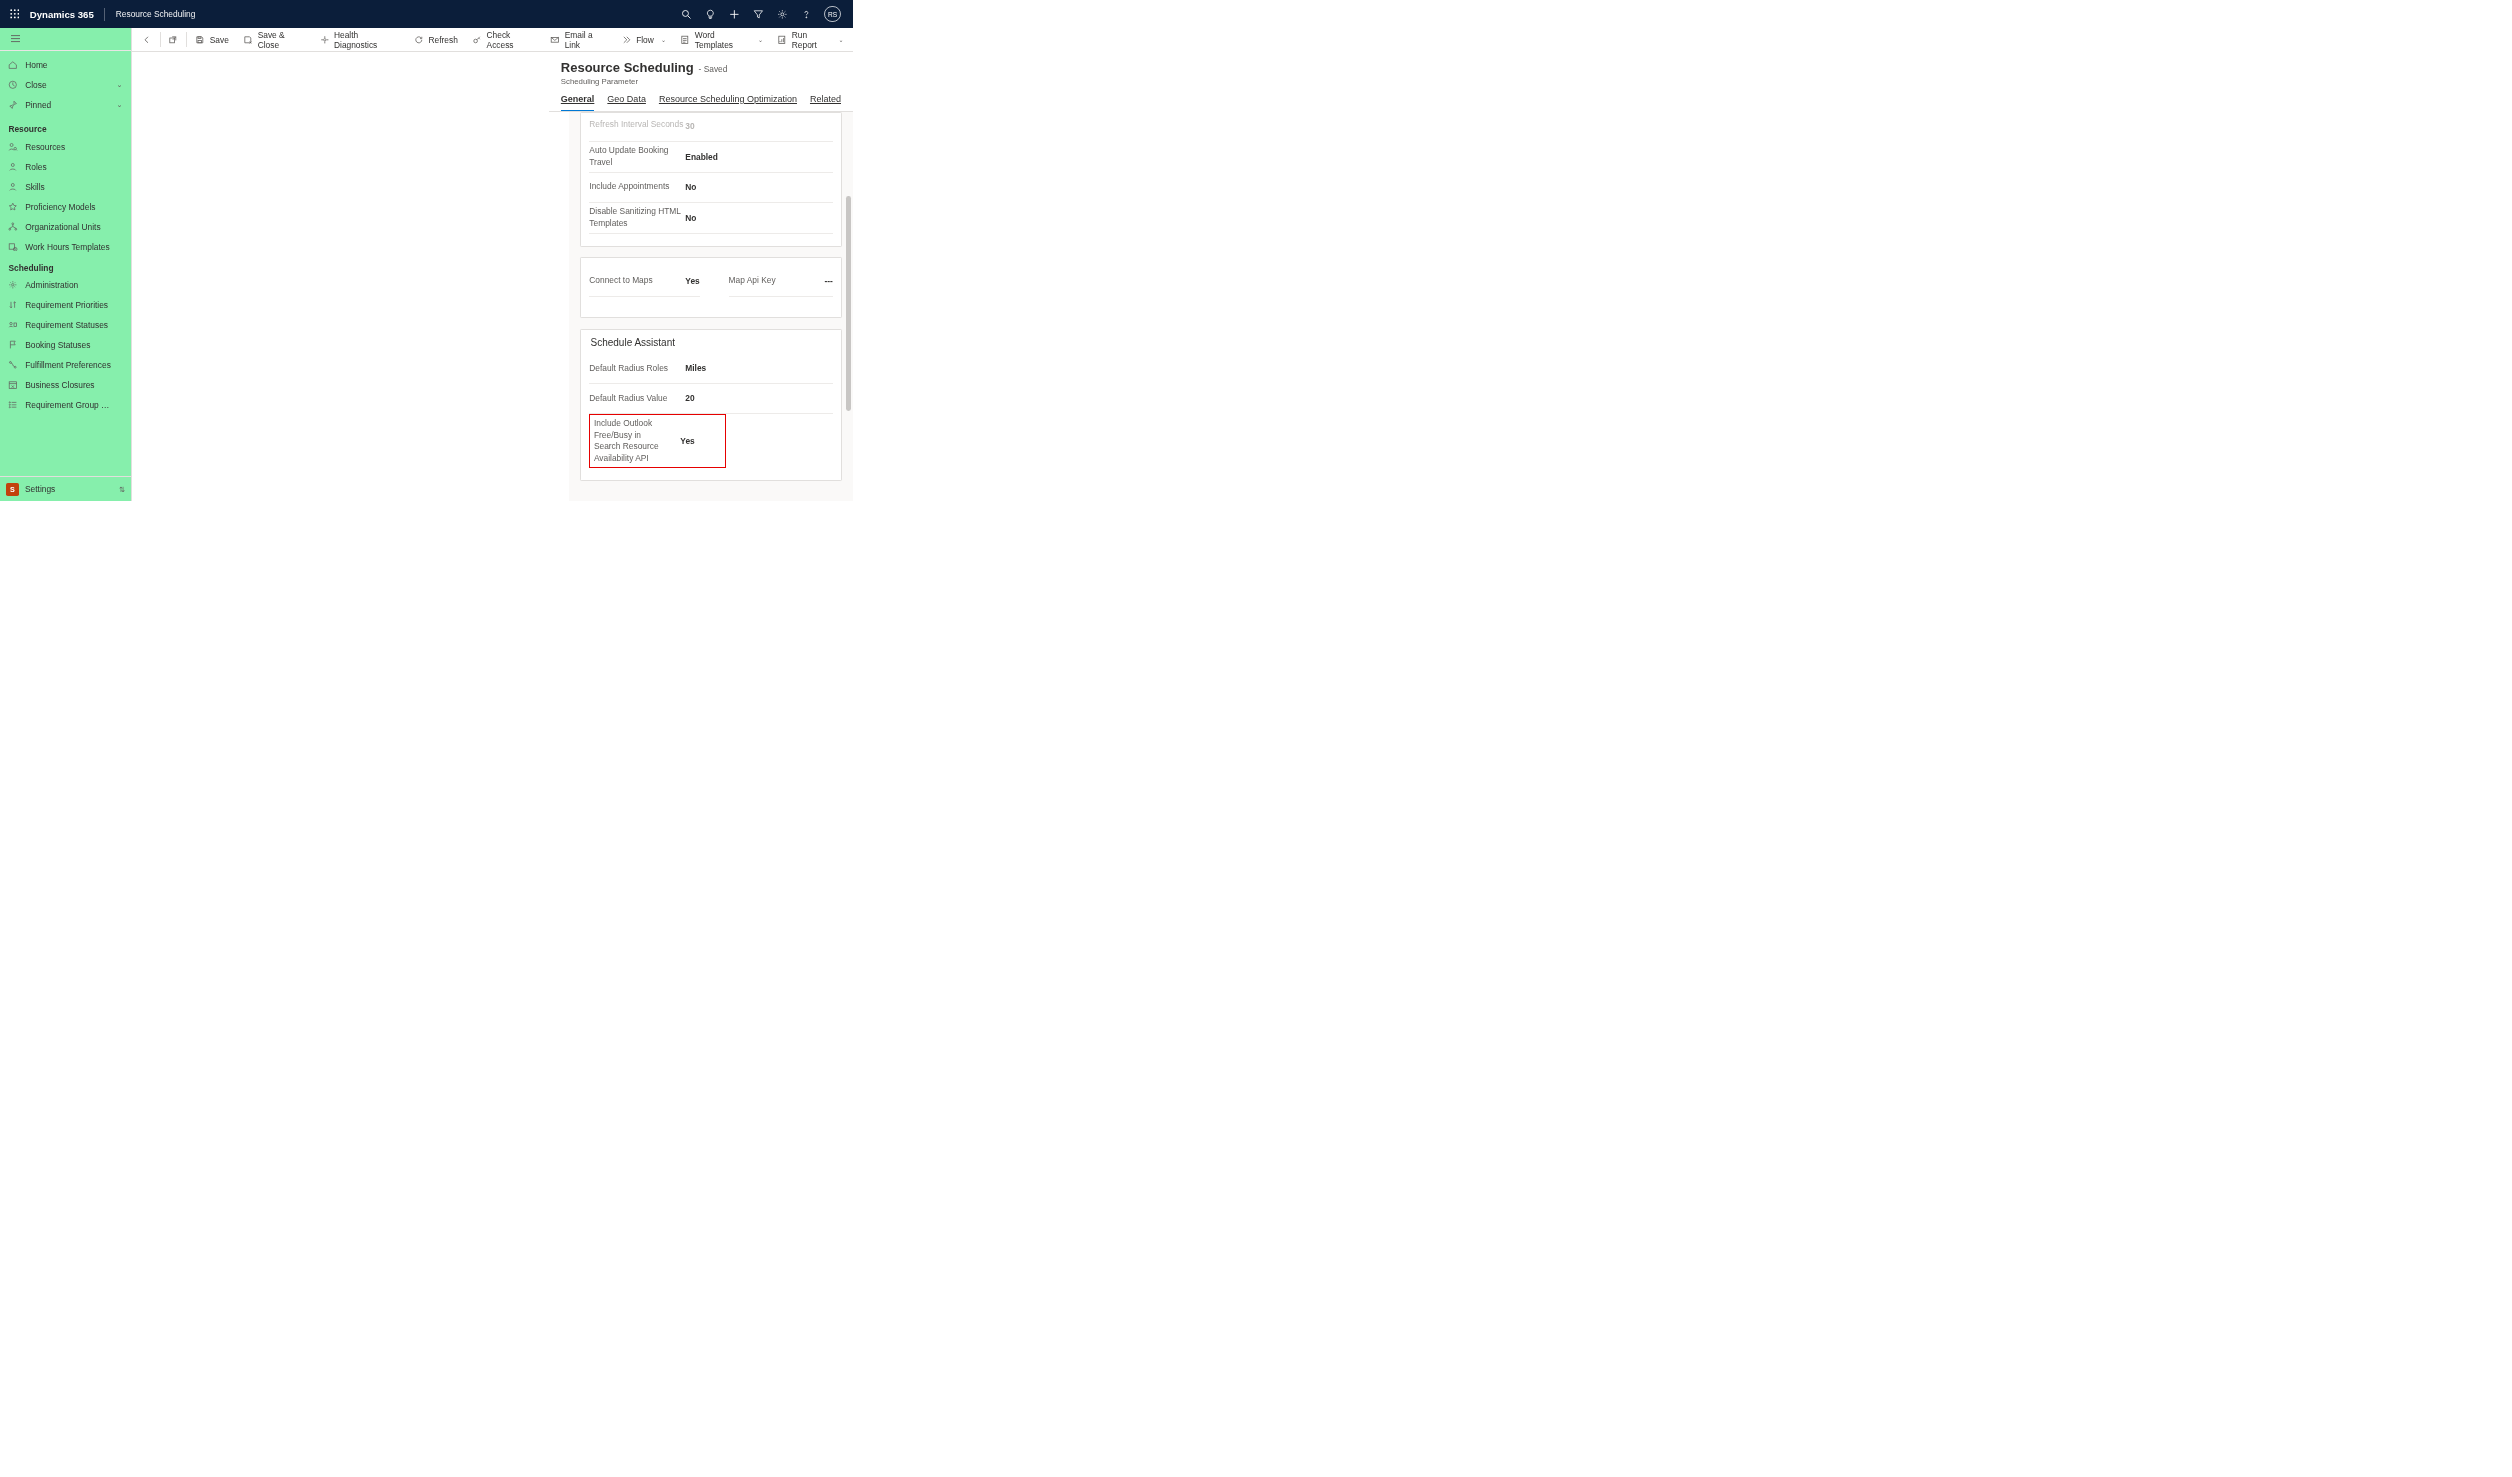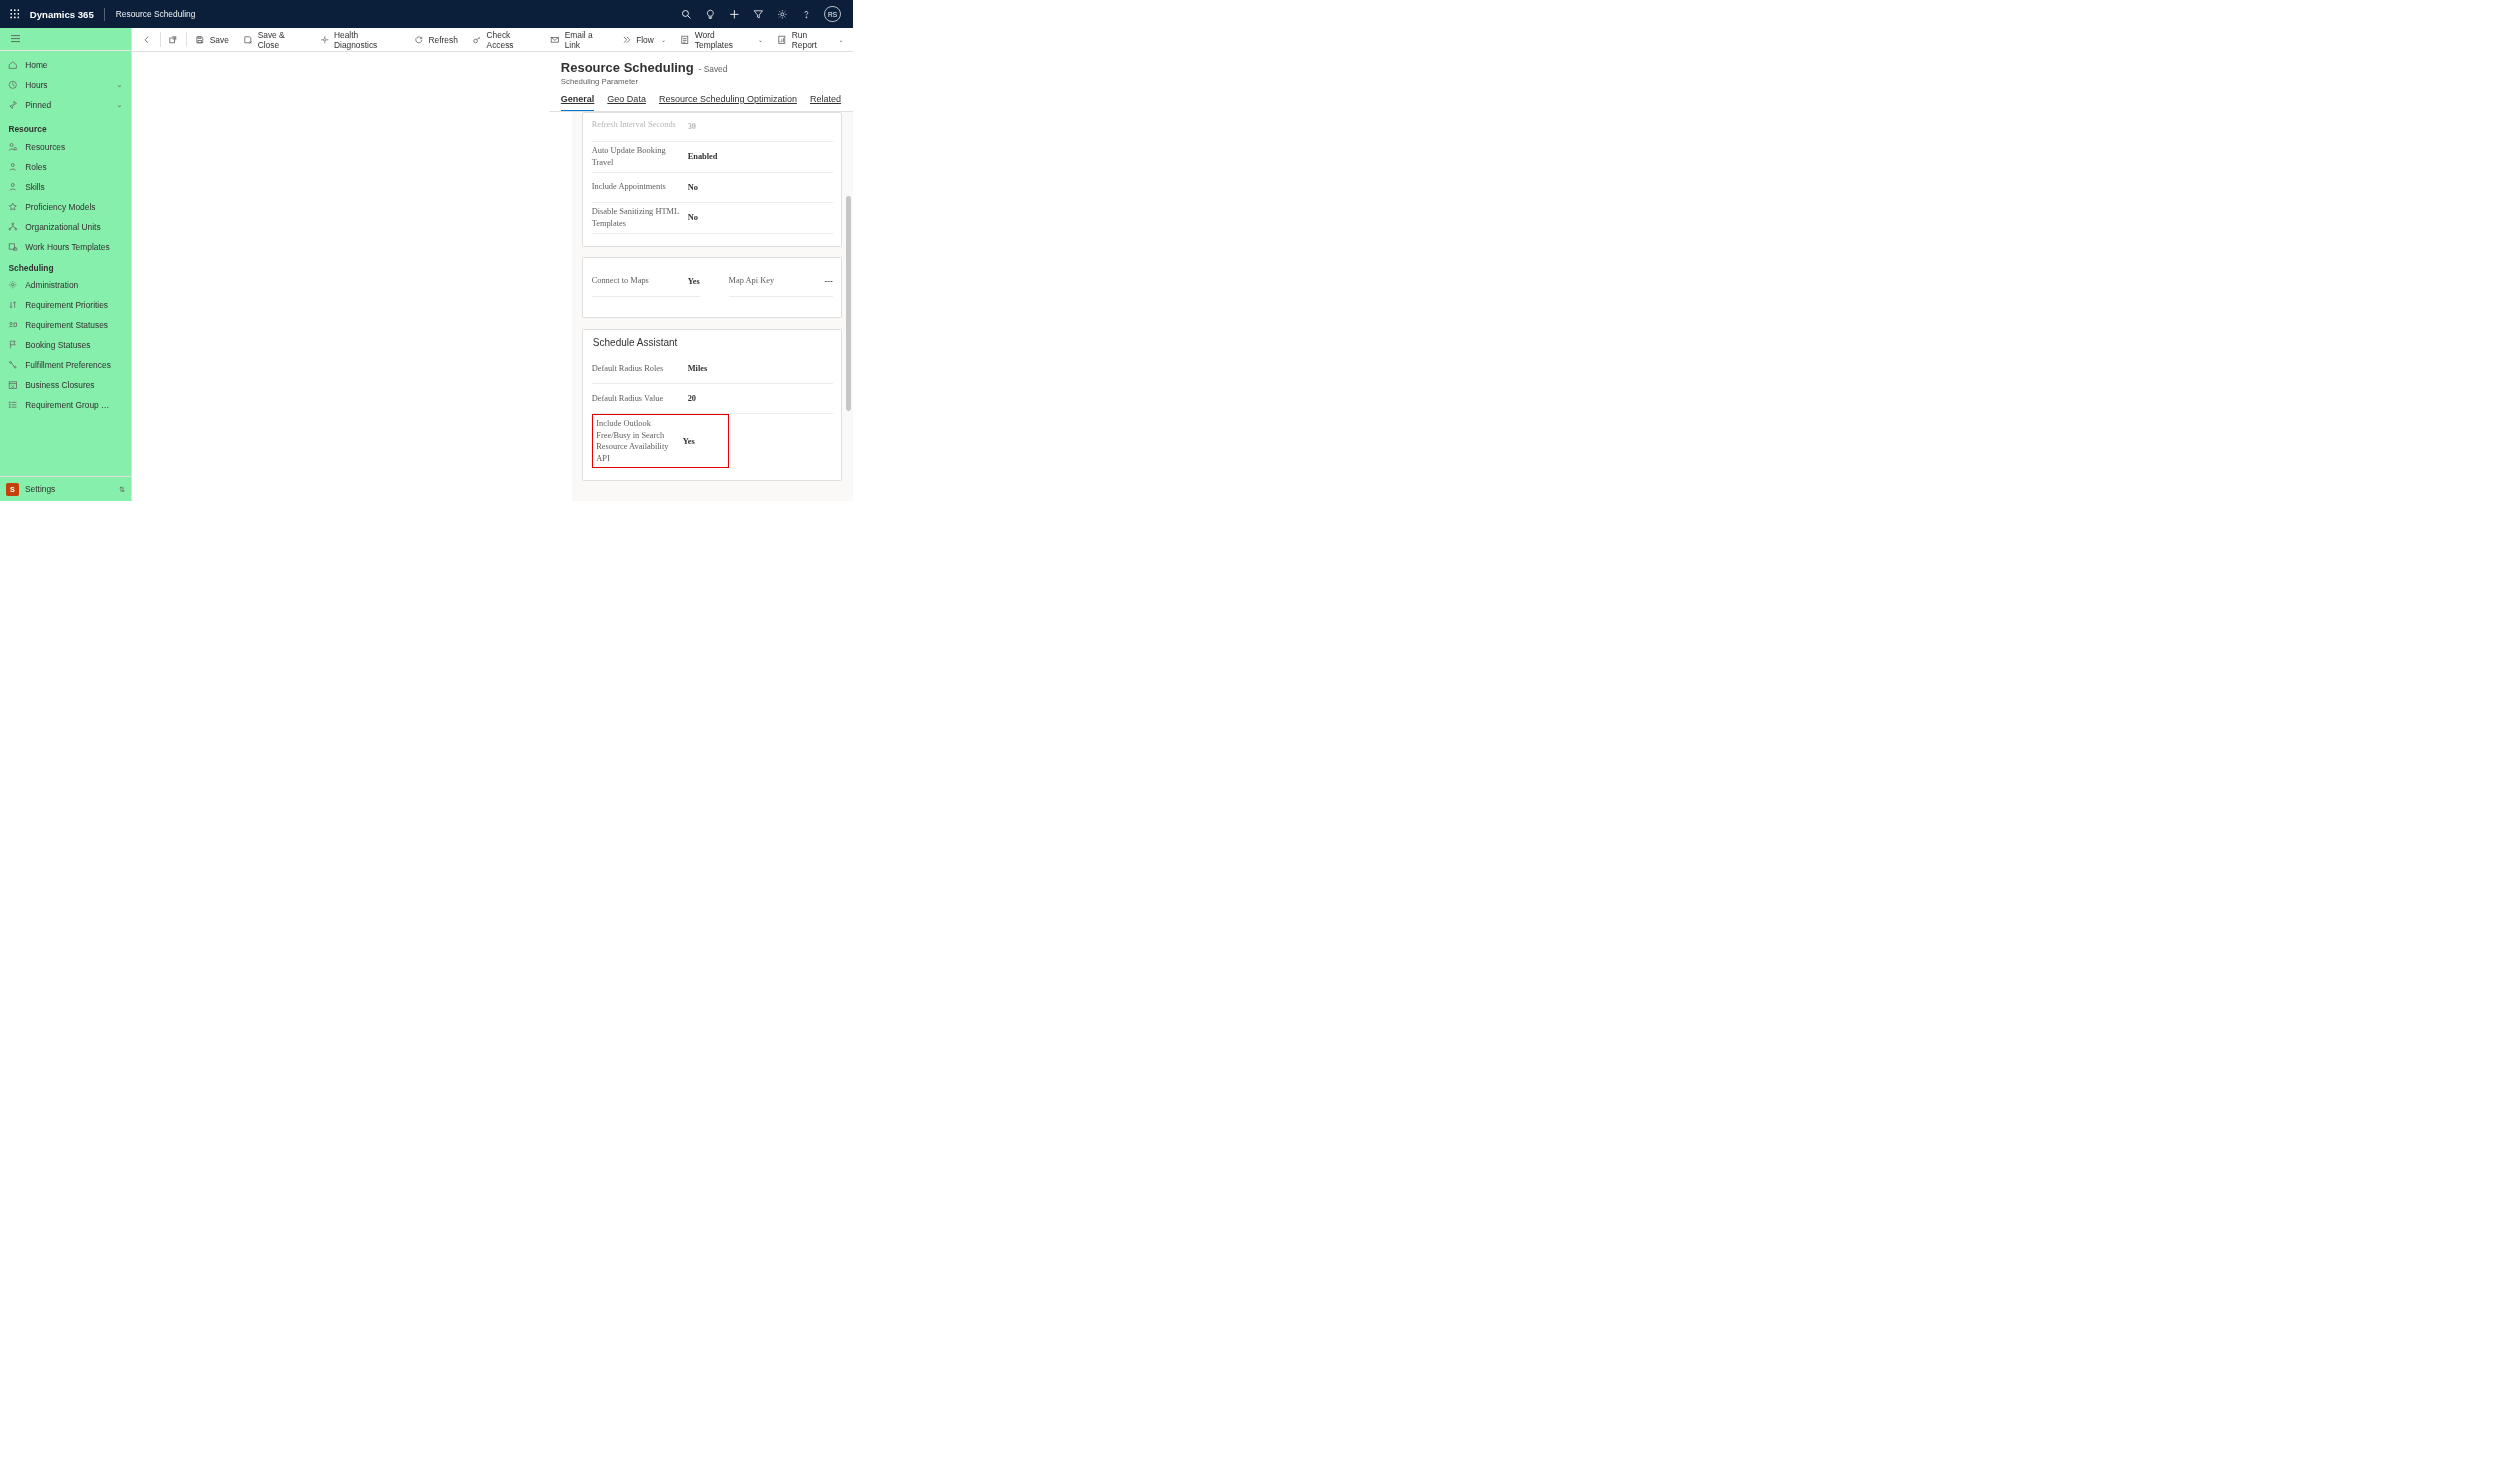--- a/index.html
+++ b/index.html
@@ -53,21 +53,21 @@
 
   
   .form-scroll { flex:1; overflow-y:auto; background:#faf9f8; padding:0 10.7px 10.7px; position:relative; }
   .card { background:#fff; border:0.6px solid #e1dfdd; border-radius:1.2px; margin-top:0; margin-bottom:10.7px; padding: 0 0 12px 0; }
   .card.first { margin-top:0; padding-top:0; }
   .card-inner { padding: 0 8.4px; }
   .card-twocol { display:flex; gap:12px; }
   .col { flex:1; padding:8.4px; }
   .section-title { font-size:10px; font-weight:400; padding: 7.2px 9.6px 6px; }
 
-  .fieldrow { display:flex; align-items:center; border-bottom:0.6px solid #edebe9; min-height:30px;font-family:Liberation Serif, serif; }
+  .fieldrow { display:flex; align-items:center; border-bottom:0.6px solid #edebe9; min-height:30px; }
   .fieldlabel { width:96px; color:#605e5c; font-size:8.4px; line-height:1.35; padding:3.6px 0; }
   .fieldvalue { flex:1; font-weight:600; color:#323130; font-size:8.4px; padding-left: 0; }
 
   .highlight-box { border:1.8px solid #e60000; }
 
   
   .fake-scrollbar { position:absolute; right:2.4px; top:84px; width:4.8px; height:215px; background:#c8c6c4; border-radius:2.4px; }
 
   svg { display:block; }
 </style>
@@ -150,21 +150,21 @@
           </span>
         <span class="nav-label">Home</span>
       </div>
       <div class="nav-item">
         <span class="nav-icon">
             <svg width="9.6" height="9.6" viewBox="0 0 16 16" stroke="#605e5c" fill="none" stroke-width="1.2">
               <circle cx="8" cy="8" r="6"></circle>
               <path d="M8 4v4l3 2"></path>
             </svg>
           </span>
-        <span class="nav-label">Hours</span>
+        <span class="nav-label">Close</span>
         <span class="nav-chevron">⌄</span>
       </div>
       <div class="nav-item">
         <span class="nav-icon">
             <svg width="9.6" height="9.6" viewBox="0 0 16 16" stroke="#605e5c" fill="none" stroke-width="1.2">
               <path d="M10 2l4 4-3 1-3 3-1 4-4-4 4-1 3-3z"></path>
             </svg>
           </span>
         <span class="nav-label">Pinned</span>
         <span class="nav-chevron">⌄</span>

